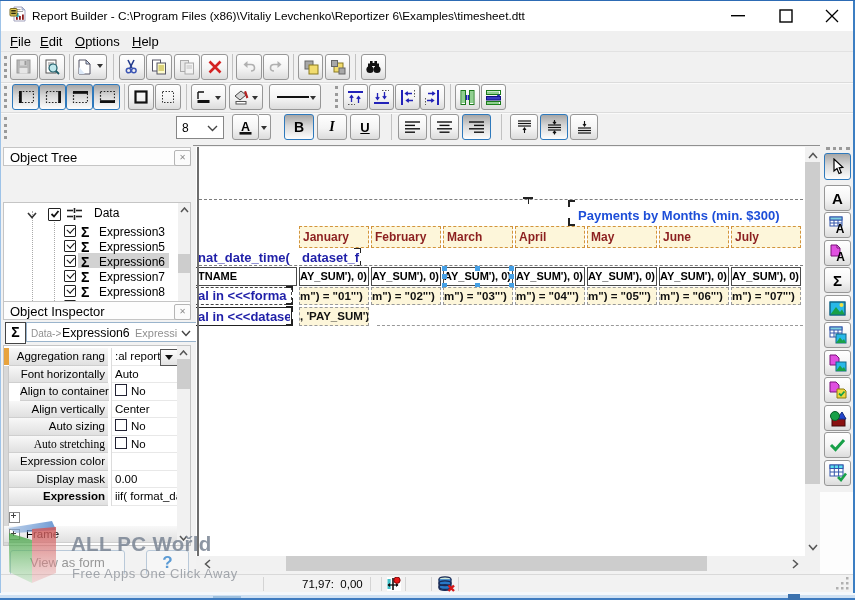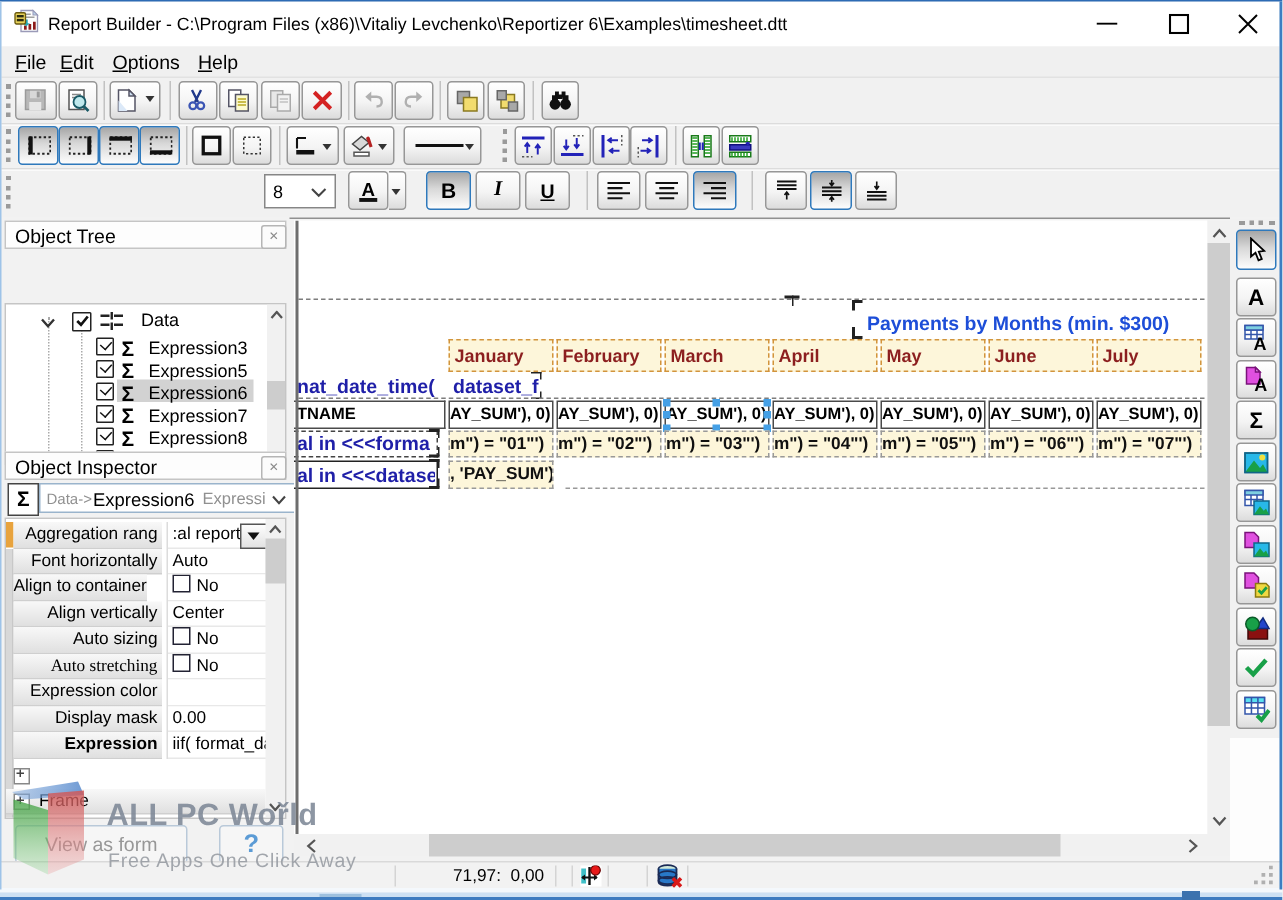--- a/index.html
+++ b/index.html
@@ -550,21 +550,21 @@
     <div class="panelbody" id="propgrid" style="left:3px;top:345px;width:188px;height:201px;overflow:hidden;">
       <div class="abs" style="left:0;top:2px;width:5px;height:17px;background:#e8a33d;"></div>
       <div class="prow" style="left:5px;top:2px;width:99px;height:17.5px;line-height:17px;">Aggregation rang</div>
       <div class="pval" style="top:2px;width:66px;height:17.5px;line-height:17px;">:al report</div>
       <div class="abs" style="left:156px;top:3px;width:18px;height:15px;border:1px solid #555;background:linear-gradient(180deg,#fdfdfd,#e2e2e2);">
           <span style="position:absolute;left:4px;top:5px;border-left:4px solid transparent;border-right:4px solid transparent;border-top:5px solid #111;"></span>
         </div>
       <div class="abs" style="left:0;top:19.5px;width:5px;height:181px;background:#d8d8d8;border-right:1px solid #c8c8c8;box-sizing:border-box;"></div>
       <div class="prow" style="left:5px;top:19.5px;width:99px;height:17.5px;line-height:17px;">Font horizontally</div>
       <div class="pval" style="top:19.5px;width:69px;height:17.5px;line-height:17px;">Auto</div>
-      <div class="prow" style="left:5px;top:37px;width:89px;height:17.5px;line-height:17px;">Align to container</div>
+      <div class="prow" style="left:16px;top:37px;width:89px;height:17.5px;line-height:17px;">Align to container</div>
       <div class="pval" style="top:37px;width:69px;height:17.5px;line-height:17px;"><span class="noGbox"></span>No</div>
       <div class="prow" style="left:5px;top:54.5px;width:99px;height:17.5px;line-height:17px;">Align vertically</div>
       <div class="pval" style="top:54.5px;width:69px;height:17.5px;line-height:17px;">Center</div>
       <div class="prow" style="left:5px;top:72px;width:99px;height:17.5px;line-height:17px;">Auto sizing</div>
       <div class="pval" style="top:72px;width:69px;height:17.5px;line-height:17px;"><span class="noGbox"></span>No</div>
       <div class="prow" style="left:5px;top:89.5px;width:99px;height:17.5px;line-height:17px;font-family:Liberation Serif, serif;">Auto stretching</div>
       <div class="pval" style="top:89.5px;width:69px;height:17.5px;line-height:17px;"><span class="noGbox"></span>No</div>
       <div class="prow" style="left:5px;top:107px;width:99px;height:17.5px;line-height:17px;">Expression color</div>
       <div class="pval" style="top:107px;width:69px;height:17.5px;line-height:17px;"></div>
       <div class="prow" style="left:5px;top:124.5px;width:99px;height:17.5px;line-height:17px;">Display mask</div>

